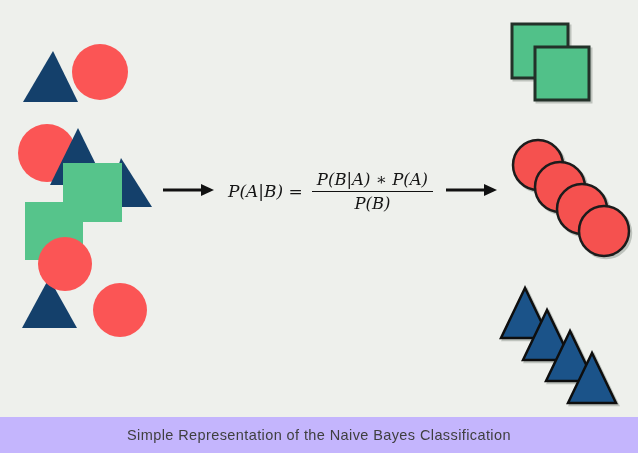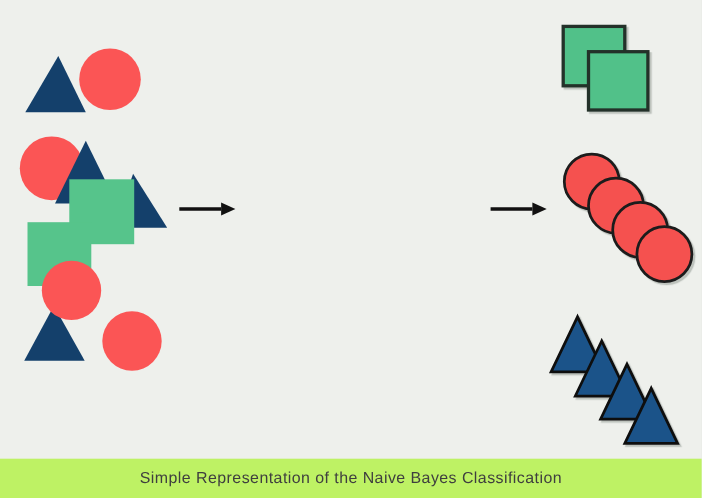--- a/index.html
+++ b/index.html
@@ -35,21 +35,21 @@
   .fraction .num{font-size:16.5px;padding:0 5px 2px 5px;white-space:nowrap;}
   .fraction .den{font-size:16.5px;padding-top:2px;}
   .fraction .bar{width:100%;border-top:1.6px solid #111;}
 
   
   .sorted-shapes{filter:drop-shadow(2px 2px 0 rgba(130,140,134,0.45));}
 
   
   .caption-bar{
     left:0;bottom:0;width:638px;height:36px;
-    background:#bef264;
+    background:#c4b5fd;
     display:flex;align-items:center;justify-content:center;
   }
   .caption-text{
     font-size:14.5px;letter-spacing:0.4px;color:#3f3f3f;
   }
 </style>
 </head>
 <body>
 
 <div class="stage">
@@ -65,20 +65,28 @@
     <circle cx="120" cy="310" r="27" fill="#fb5555"></circle>
     <polygon points="53,51 23,102 78,102" fill="#14406b"></polygon>
     <circle cx="100" cy="72" r="28" fill="#fb5555"></circle>
   </svg>
 
   <svg class="abs arrow" style="left:161px;top:180px;" width="56" height="20" viewBox="0 0 56 20">
     <line x1="2" y1="10" x2="40" y2="10"></line>
     <polygon points="40,4 53,10 40,16"></polygon>
   </svg>
 
+  <div class="abs formula">
+    <span class="lhs">P(A|B) =</span>
+    <span class="fraction">
+      <span class="num">P(B|A) ∗ P(A)</span>
+      <span class="bar"></span>
+      <span class="den">P(B)</span>
+    </span>
+  </div>
 
   <svg class="abs arrow" style="left:444px;top:180px;" width="56" height="20" viewBox="0 0 56 20">
     <line x1="2" y1="10" x2="40" y2="10"></line>
     <polygon points="40,4 53,10 40,16"></polygon>
   </svg>
 
   <svg class="abs sorted-shapes" style="left:495px;top:8px;" width="143" height="405" viewBox="495 8 143 405">
 
     <g>
       <rect x="512" y="24" width="56" height="54" stroke-width="3" fill="#51c189" stroke="#233129"></rect>

